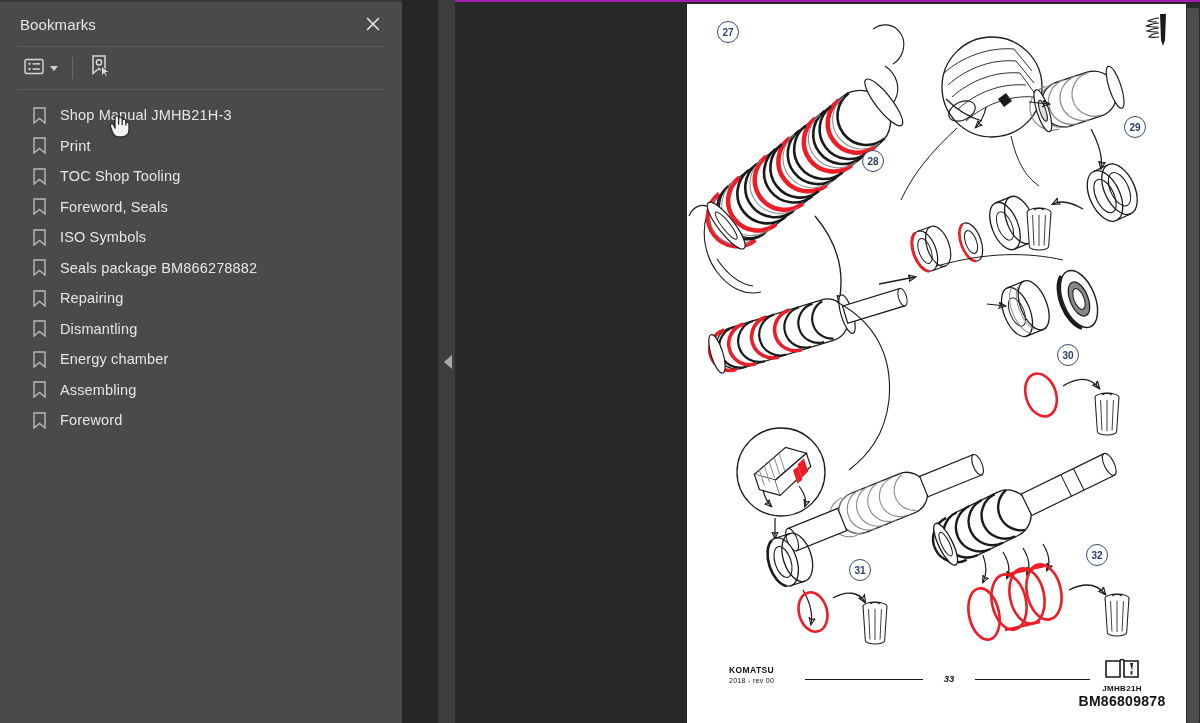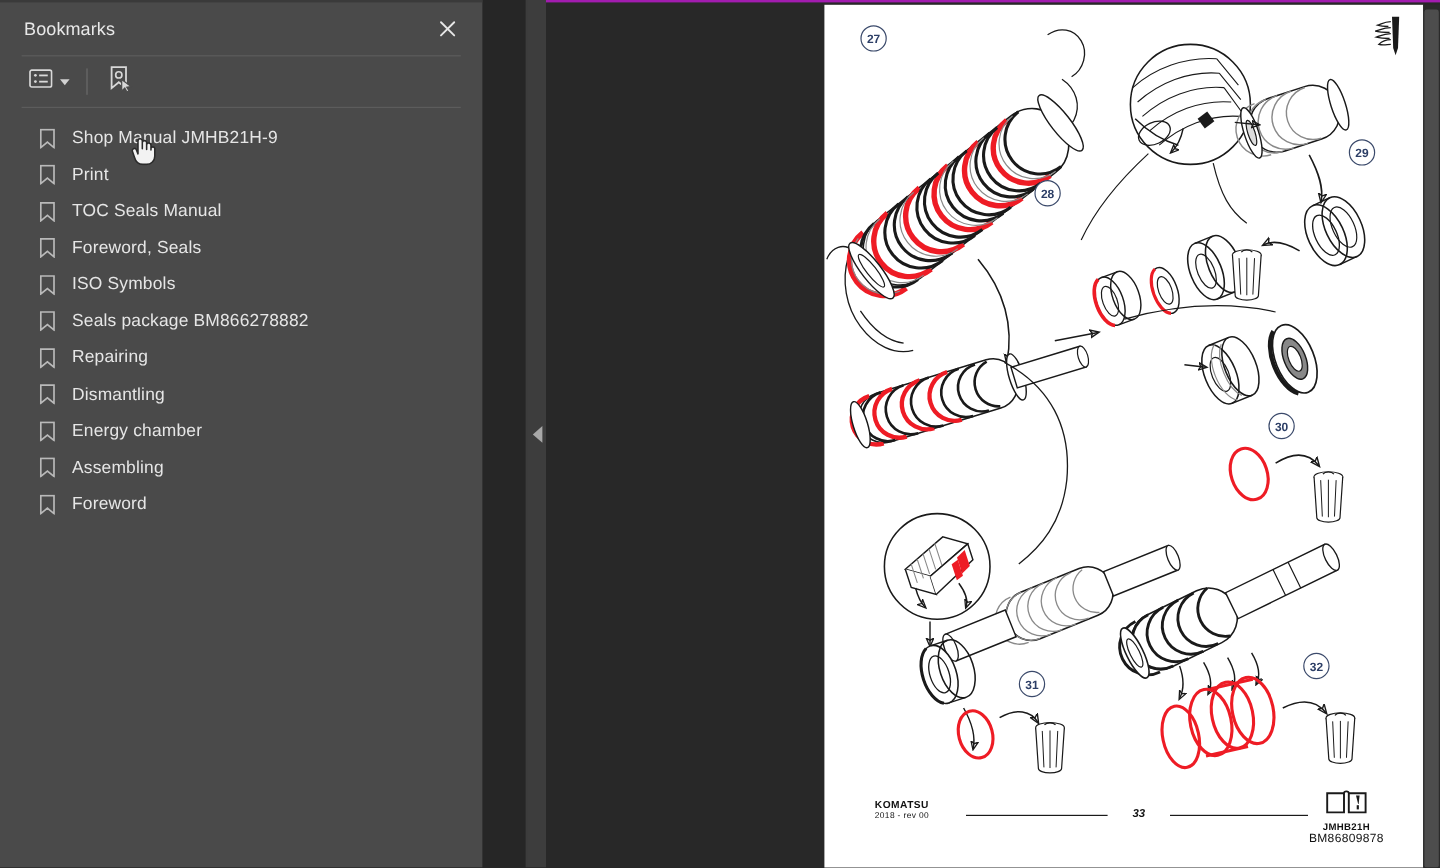--- a/index.html
+++ b/index.html
@@ -151,21 +151,21 @@
   #rule-left { left: 118px; width: 118px; }
   #rule-right { left: 288px; width: 115px; }
   #page-num {
     position: absolute; left: 247px; top: 10px;
     width: 30px; text-align: center;
     font-size: 9.5px; font-style: italic; font-weight: bold; color: #111;
   }
   #footer-doc { position: absolute; left: 374px; top: -6px; width: 122px; text-align: center; }
   #doc-book-icon { display: block; margin: 0 auto 1px; }
   #doc-model { font-size: 8px; font-weight: bold; color: #111; letter-spacing: .3px; }
-  #doc-code  { font-size: 10px; font-weight: normal; color: #111; letter-spacing: .3px; }
+  #doc-code  { font-size: 14px; font-weight: bold; color: #111; letter-spacing: .3px; }
 
   
   #cursor { position: absolute; left: 108px; top: 112px; pointer-events: none; }
 </style>
 </head>
 <body>
 
 <div id="app">
 
   <div id="bookmarks-panel">
@@ -209,37 +209,37 @@
     <div class="panel-divider"></div>
 
     <div id="bookmark-list">
 
       <div class="bm-item">
         <span class="bm-icon">
           <svg width="13" height="17" viewBox="0 0 13 17">
               <path d="M1 1 H12 V16 L6.5 11.5 L1 16 Z" fill="none" stroke="#b9b9b9" stroke-width="1.4"></path>
             </svg>
         </span>
-        <span class="bm-label">Shop Manual JMHB21H-9</span>
+        <span class="bm-label">Shop Manual JMHB21H-3</span>
       </div>
       <div class="bm-item">
         <span class="bm-icon">
           <svg width="13" height="17" viewBox="0 0 13 17">
               <path d="M1 1 H12 V16 L6.5 11.5 L1 16 Z" fill="none" stroke="#b9b9b9" stroke-width="1.4"></path>
             </svg>
         </span>
         <span class="bm-label">Print</span>
       </div>
       <div class="bm-item">
         <span class="bm-icon">
           <svg width="13" height="17" viewBox="0 0 13 17">
               <path d="M1 1 H12 V16 L6.5 11.5 L1 16 Z" fill="none" stroke="#b9b9b9" stroke-width="1.4"></path>
             </svg>
         </span>
-        <span class="bm-label">TOC Seals Manual</span>
+        <span class="bm-label">TOC Shop Tooling</span>
       </div>
       <div class="bm-item">
         <span class="bm-icon">
           <svg width="13" height="17" viewBox="0 0 13 17">
               <path d="M1 1 H12 V16 L6.5 11.5 L1 16 Z" fill="none" stroke="#b9b9b9" stroke-width="1.4"></path>
             </svg>
         </span>
         <span class="bm-label">Foreword, Seals</span>
       </div>
       <div class="bm-item">

